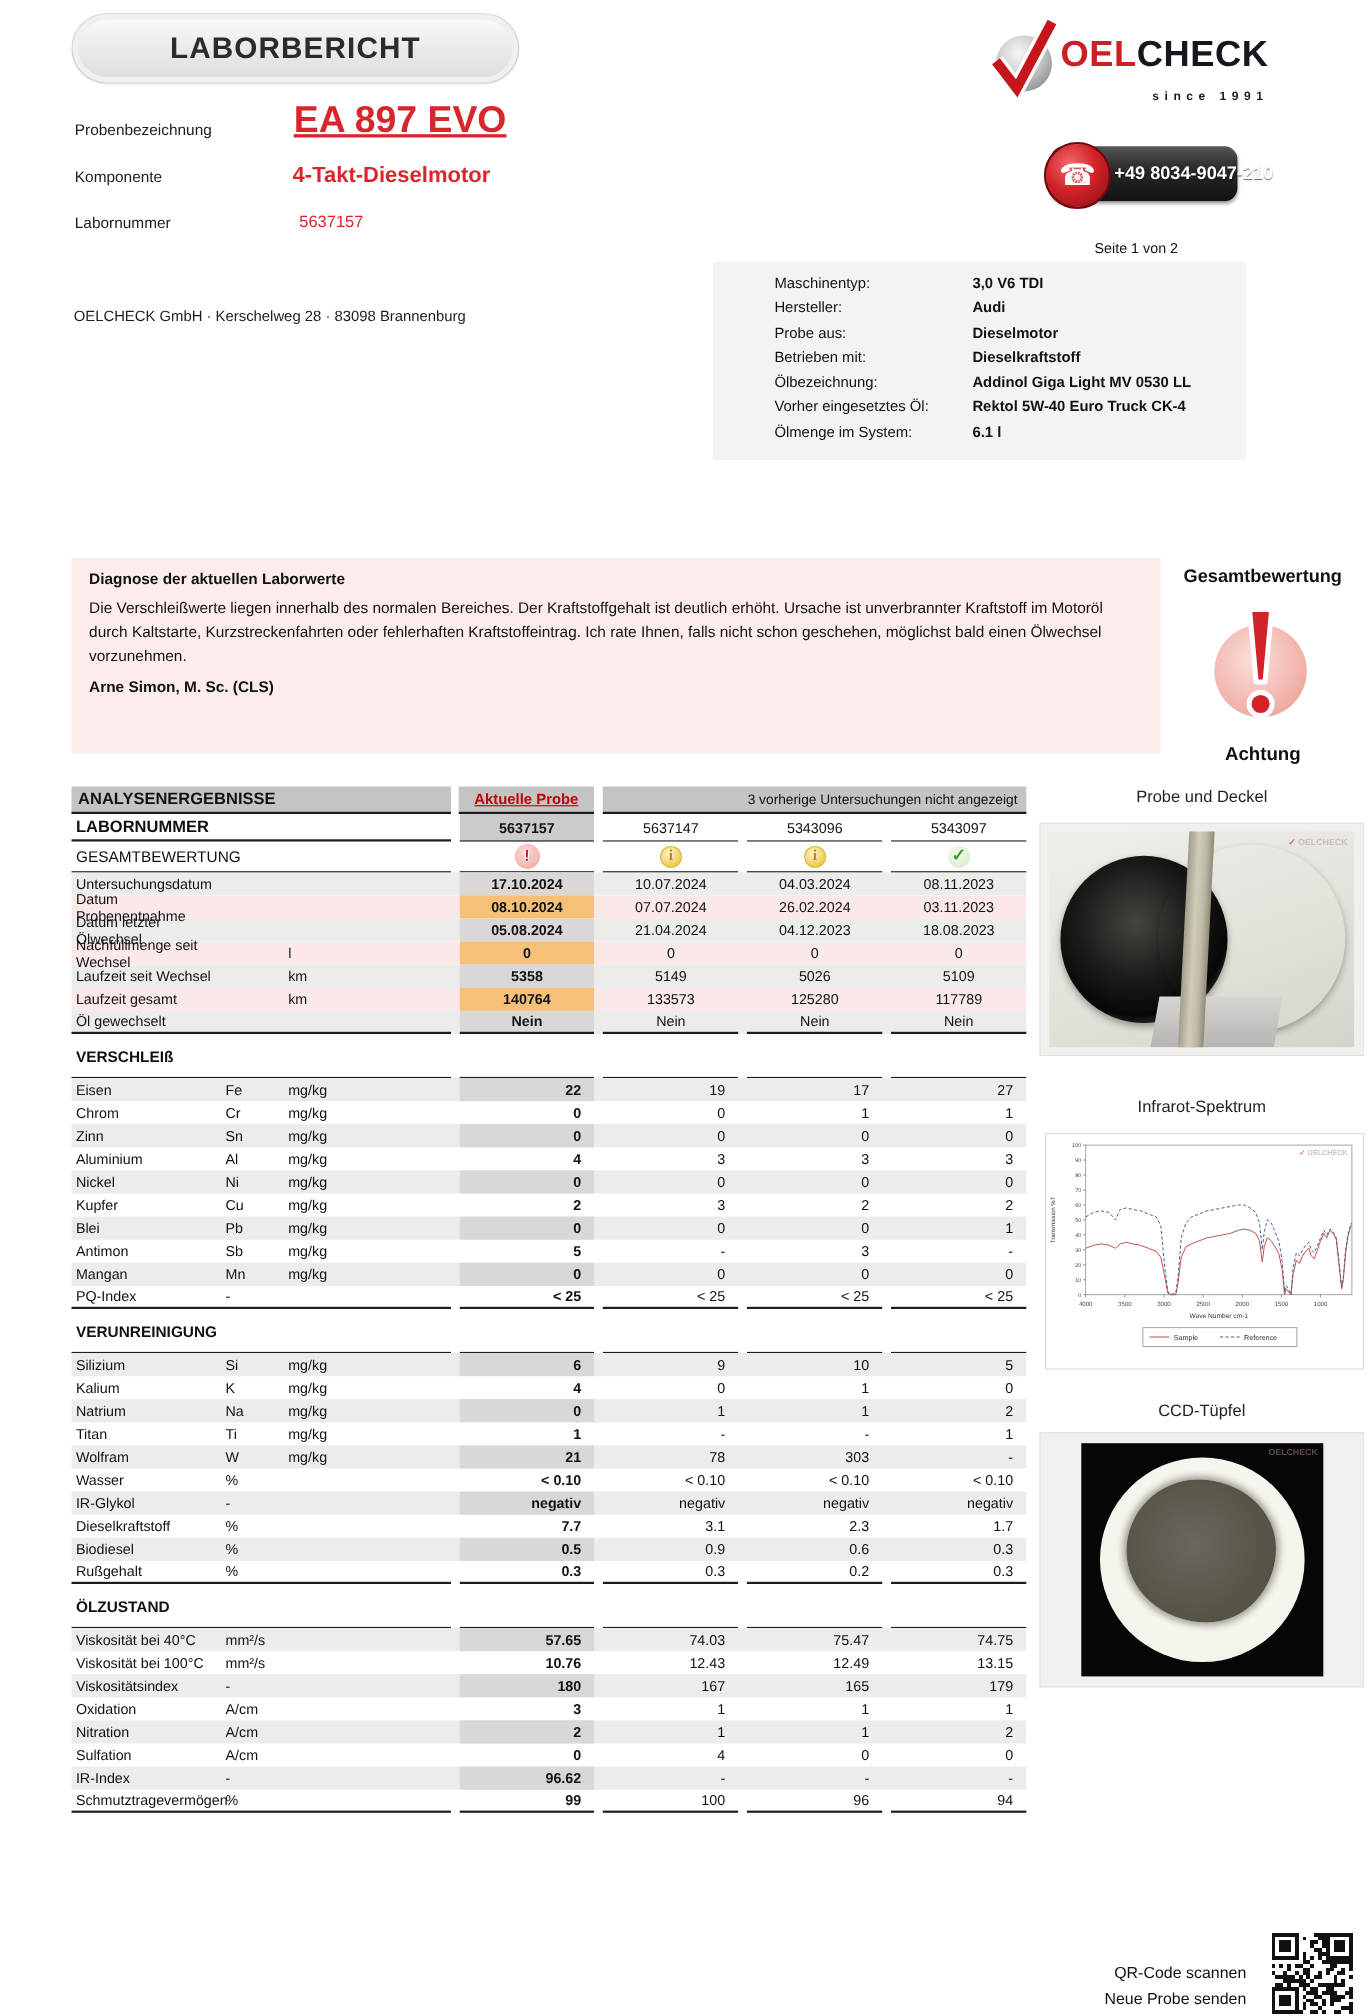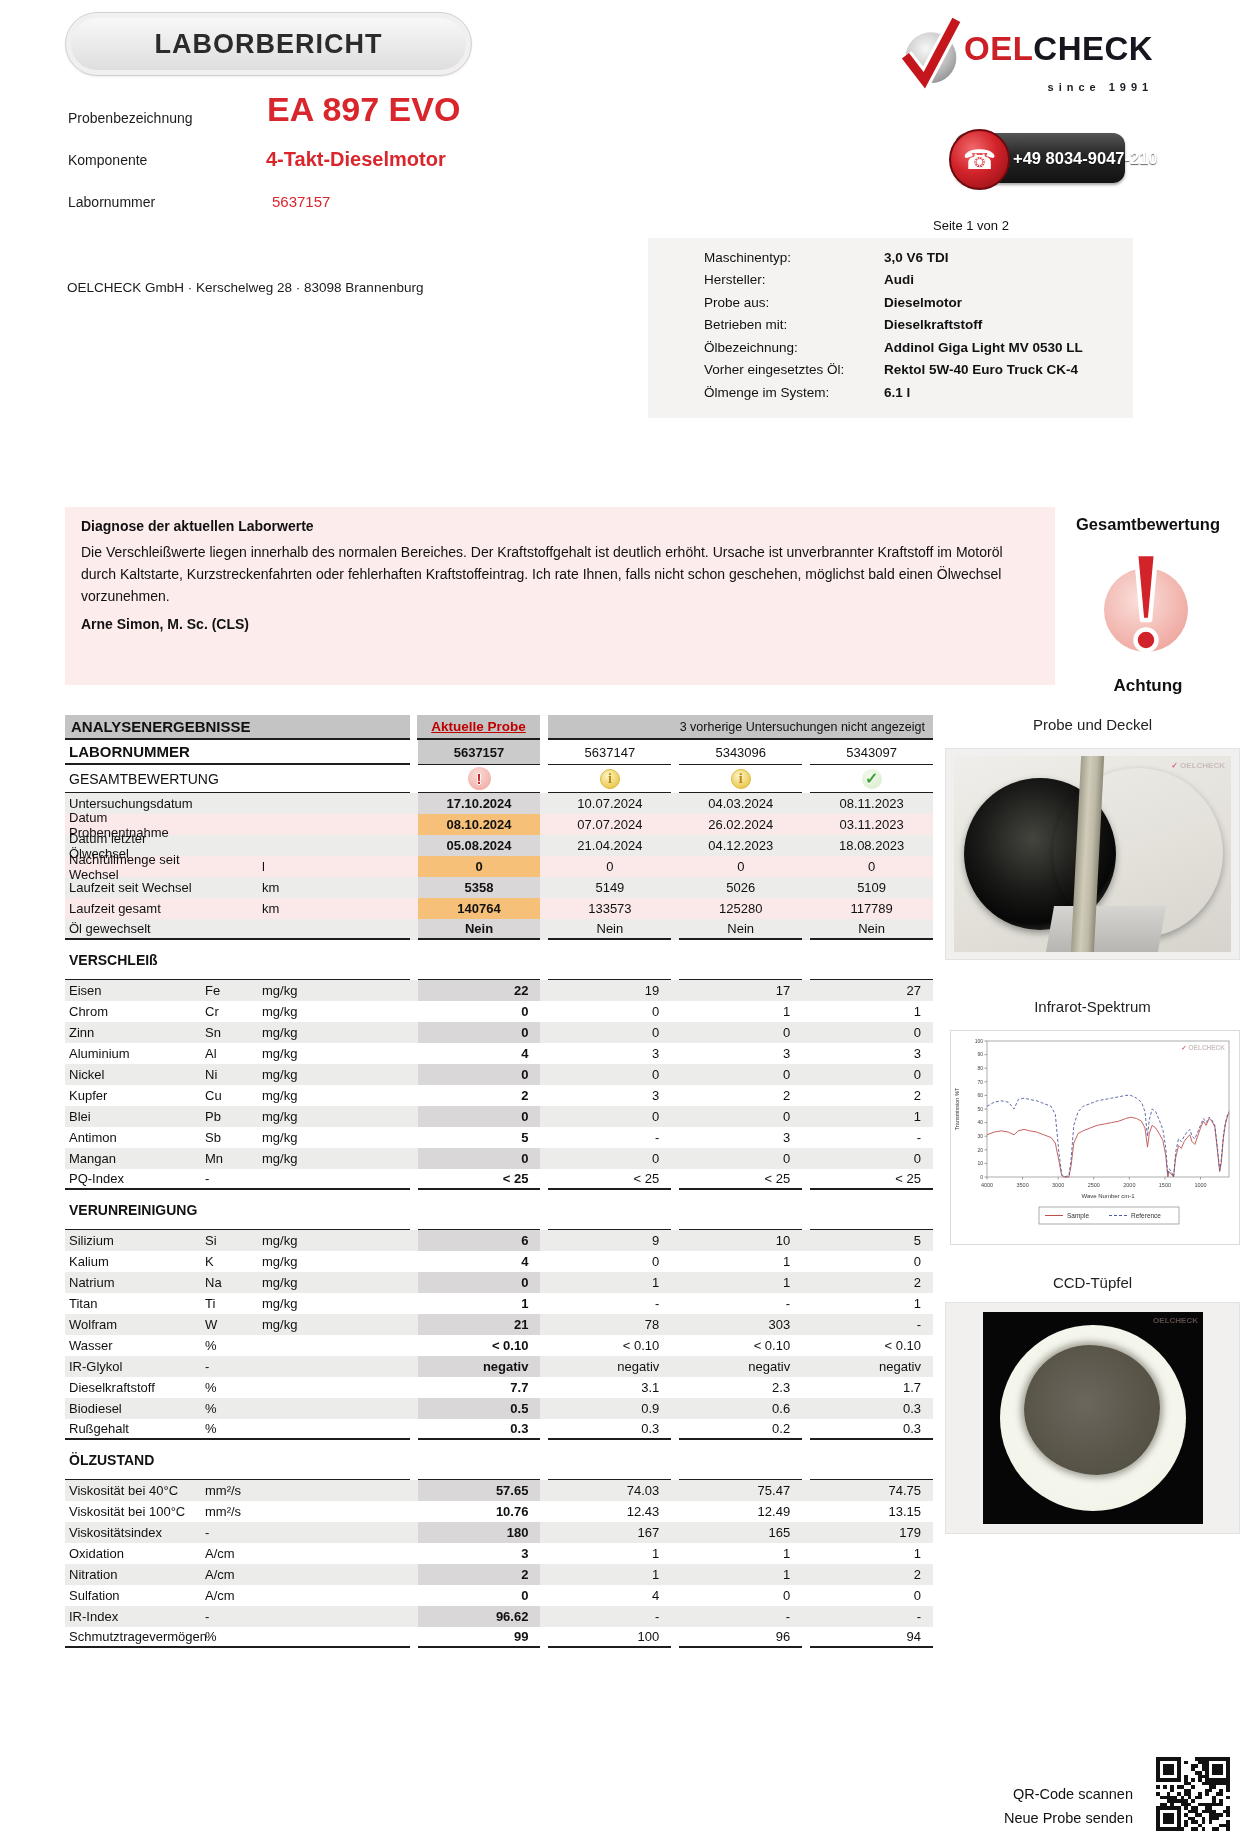--- a/index.html
+++ b/index.html
@@ -30,21 +30,21 @@
   .phone-badge{left:955px;top:133px;width:170px;height:50px;border-radius:12px;
     background:linear-gradient(180deg,#565656 0%,#262626 45%,#121212 100%);
     box-shadow:0 2px 3px rgba(0,0,0,.35);display:flex;align-items:center;}
   .phone-circle{position:absolute;left:-6px;top:-4px;width:57px;height:57px;border-radius:50%;
     background:radial-gradient(circle at 38% 32%,#f16a6d 0%,#d2232a 45%,#8c0d12 100%);
     border:2px solid #6e0a0e;display:flex;align-items:center;justify-content:center;}
   .phone-glyph{font-family:"DejaVu Sans",sans-serif;color:#fff;font-size:27px;line-height:1;}
   .phone-num{color:#fff;font-weight:bold;font-size:16.5px;margin-left:58px;white-space:nowrap;
     text-shadow:0 1px 1px rgba(0,0,0,.6);}
 
-  .page-num{left:933px;top:218px;width:200px;text-align:left;font-size:13px;}
+  .page-num{left:933px;top:218px;width:200px;text-align:center;font-size:13px;}
 
   .machine{left:648px;top:238px;width:485px;height:180px;background:#f4f3f2;padding:8px 0 0 12px;box-sizing:border-box;}
   .mrow{display:flex;height:22.5px;align-items:center;font-size:13.5px;}
   .mlab{width:180px;margin-left:44px;}
   .mval{font-weight:bold;}
 
   
   .diag{left:65px;top:507px;width:990px;height:178px;background:#fdecec;box-sizing:border-box;padding:11px 16px;}
   .diag-title{font-weight:bold;font-size:14px;margin-bottom:7px;}
   .diag-text{font-size:14px;line-height:22px;width:950px;}
@@ -135,21 +135,21 @@
   .foot-left{left:295px;top:1798px;font-size:15px;margin-top:48px;}
   .qr-lines{left:903px;top:1782px;width:230px;text-align:right;font-size:14.5px;line-height:24px;}
   .qr-box{left:1156px;top:1757px;}
 </style>
 </head>
 <body>
 
 <div class="abs title-pill">LABORBERICHT</div>
 
 <div class="abs flabel" style="left:68px;top:110px;">Probenbezeichnung</div>
-<div class="abs fv-big" style="left:267px;top:90px;">EA 897 EVO</div>
+<div class="abs fv-big" style="left:267px;top:90px;text-decoration:underline;">EA 897 EVO</div>
 <div class="abs flabel" style="left:68px;top:152px;">Komponente</div>
 <div class="abs fv-mid" style="left:266px;top:148px;">4-Takt-Dieselmotor</div>
 <div class="abs flabel" style="left:68px;top:194px;">Labornummer</div>
 <div class="abs fv-small" style="left:272px;top:193px;">5637157</div>
 
 <div class="abs logo">
   <div class="logo-row">
     <span>
       <svg width="66" height="88" viewBox="0 0 70 92">
         <defs>

